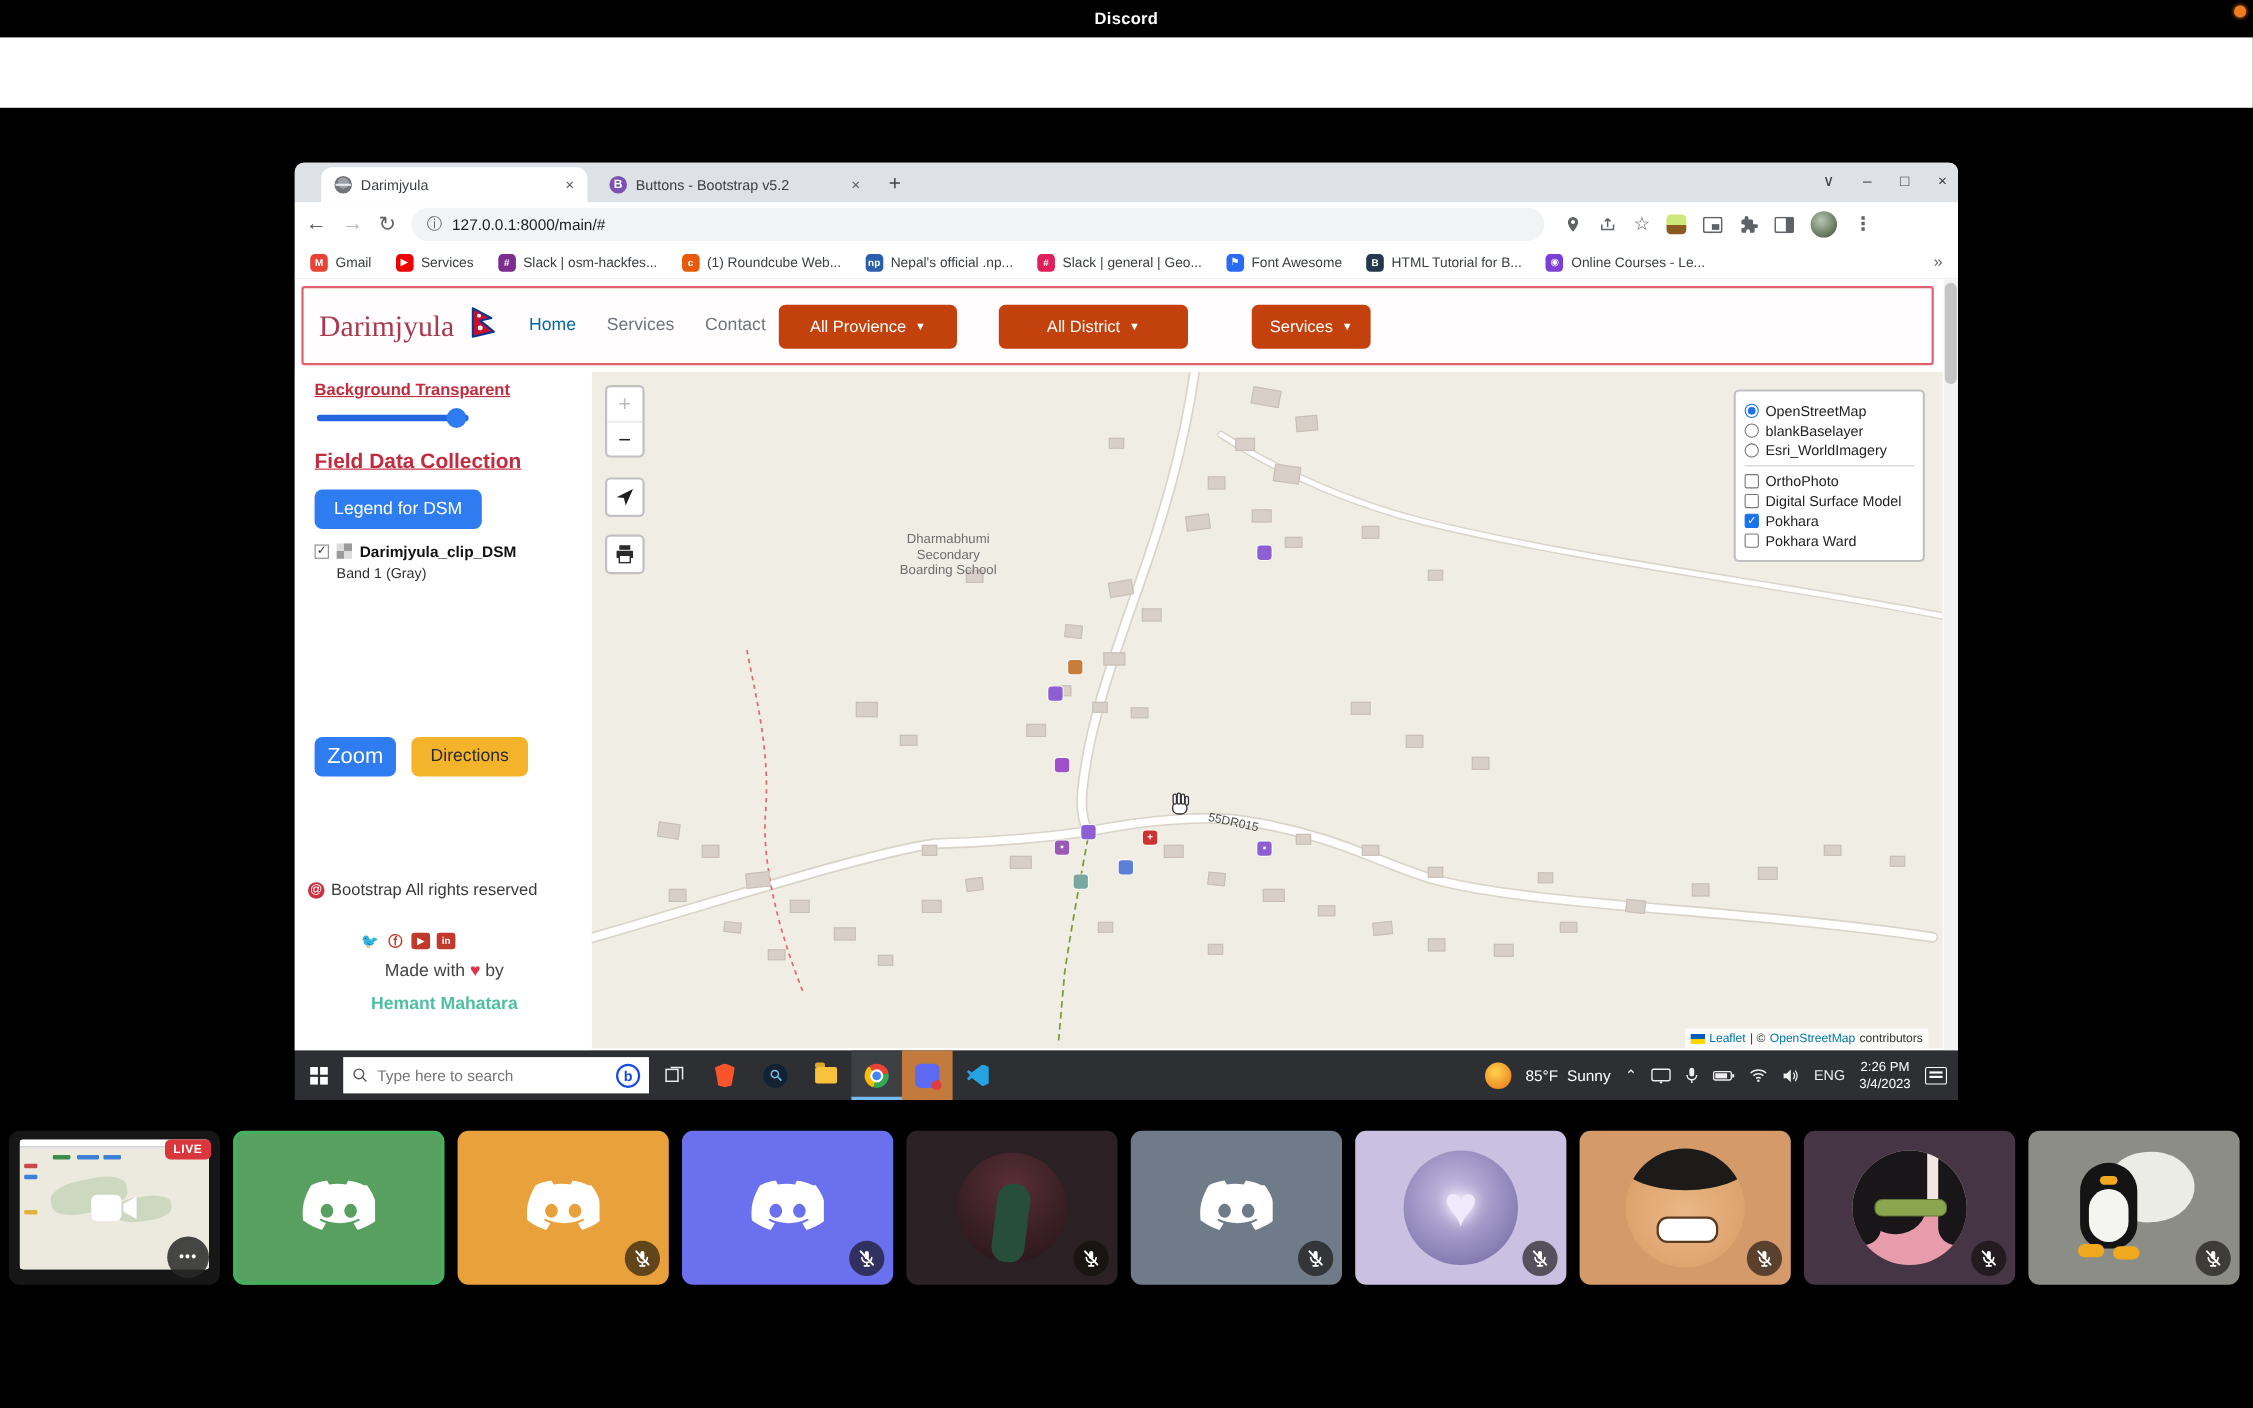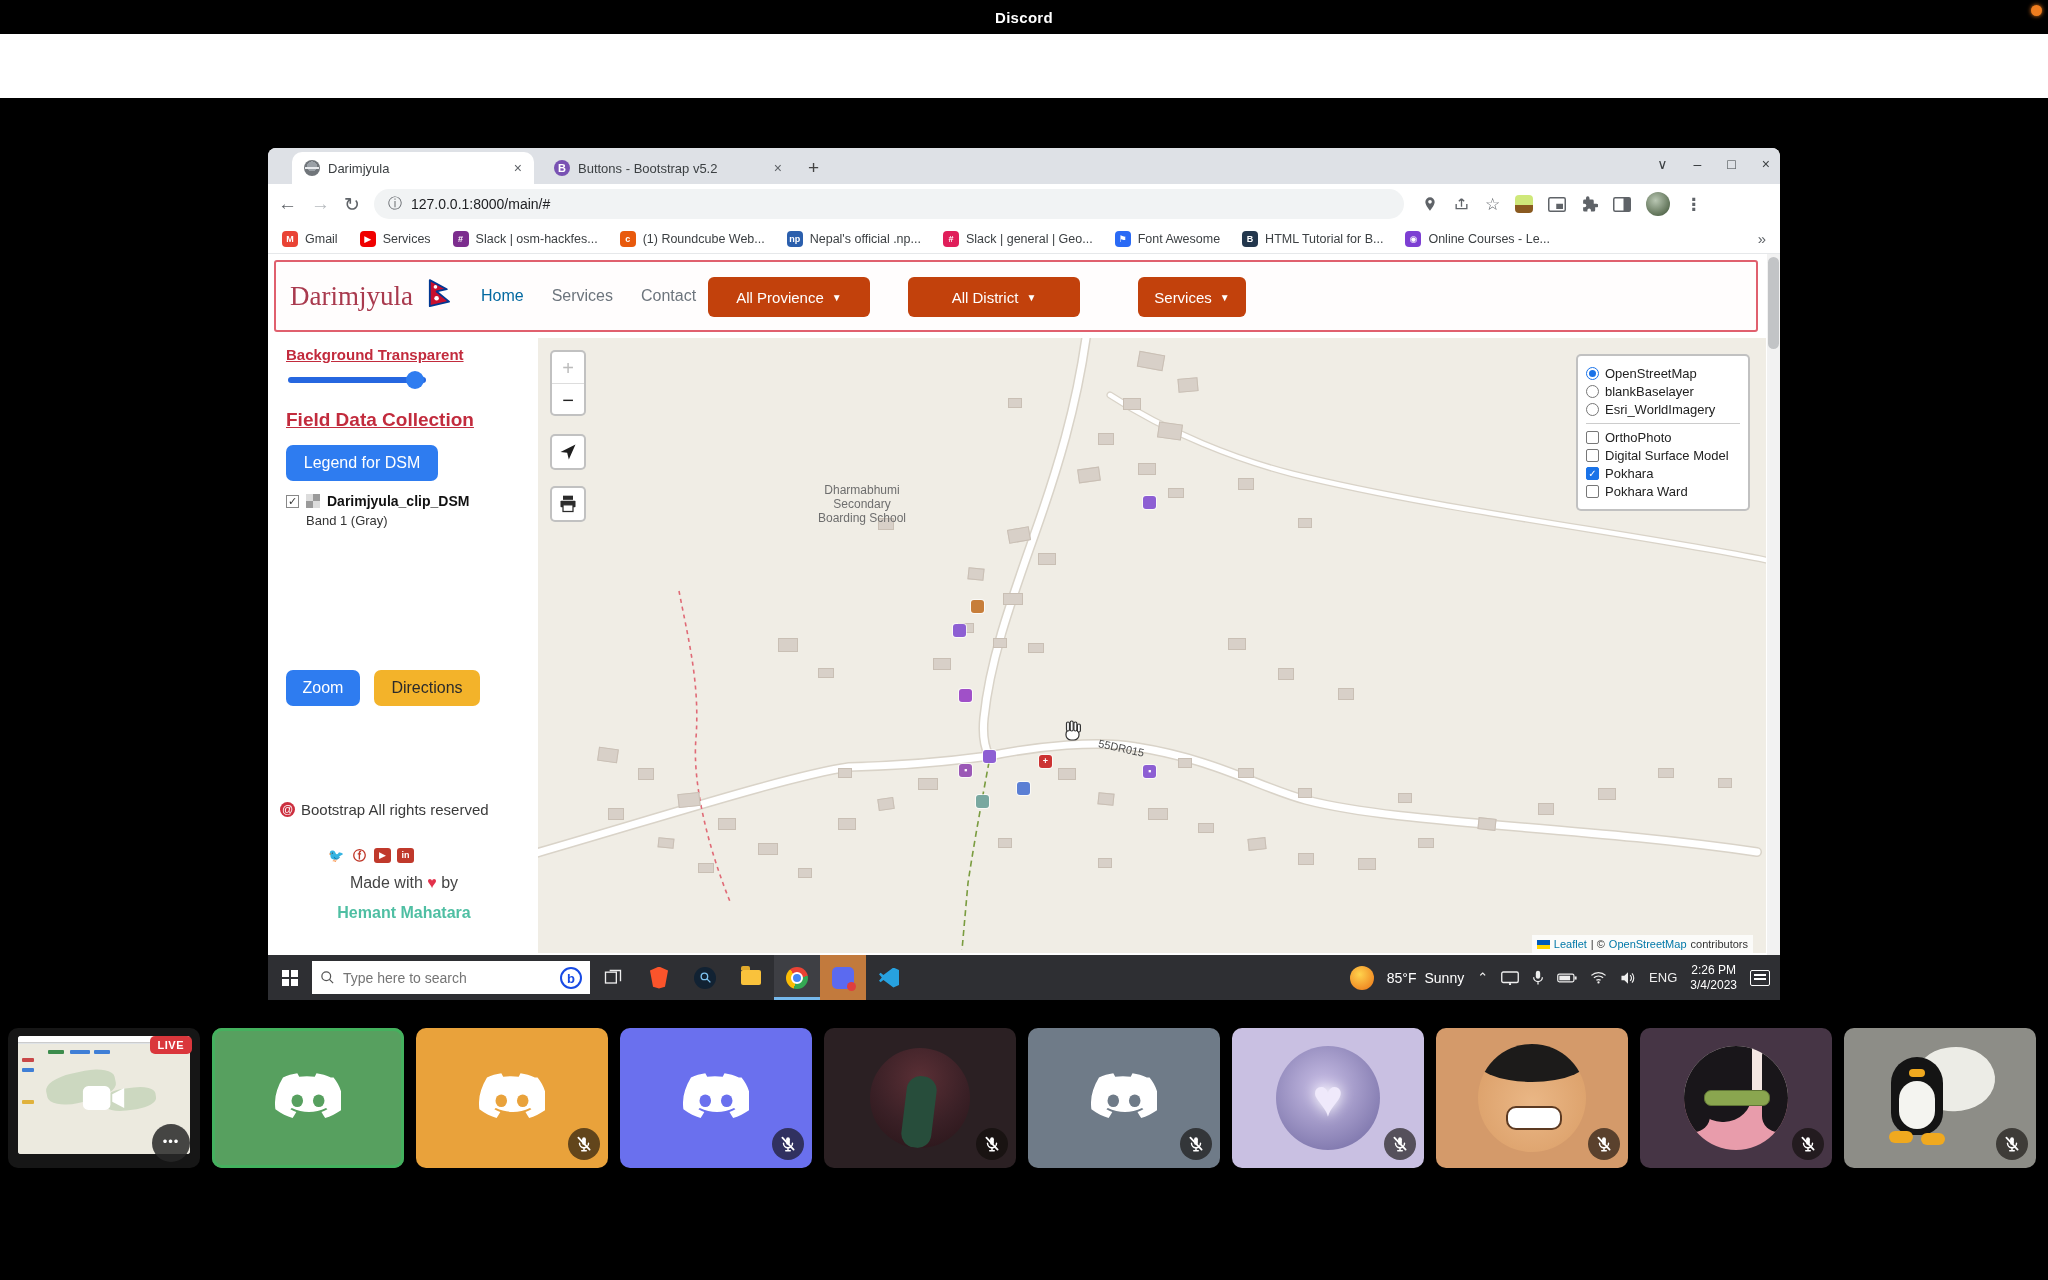--- a/index.html
+++ b/index.html
@@ -94,21 +94,21 @@
                    line-height:11px; text-align:center; }
   .raster-ic { width:14px; height:14px;
     background:conic-gradient(#9a9a9a 0 25%, #dcdcdc 0 50%, #9a9a9a 0 75%, #dcdcdc 0); }
   #band-label { font-size:13px; color:#333; margin:4px 0 0 20px; }
   #ramp-wrap { position:relative; margin:4px 0 0 22px; height:132px; }
   #ramp { position:absolute; left:0; top:4px; width:17px; height:122px;
           background:linear-gradient(#4a8e8b, #79b56e 28%, #e9e77c 55%, #e09a4e 78%, #c0392b); }
   #ramp-max { position:absolute; left:24px; top:0; font-size:13px; color:#333; }
   #ramp-min { position:absolute; left:24px; bottom:0; font-size:13px; color:#333; }
   #side-btns { position:absolute; left:18px; top:332px; display:flex; gap:14px; }
-  #zoom-btn { width:74px; height:36px; background:#2e7cf0; color:#fff; border:none; border-radius:7px; font-size:16px; }
+  #zoom-btn { width:74px; height:36px; background:#2e7cf0; color:#fff; border:none; border-radius:7px; font-size:20px; }
   #dir-btn { width:106px; height:36px; background:#f3b32a; color:#2b2b2b; border:none; border-radius:7px; font-size:16px; }
   #copyright { position:absolute; left:12px; top:463px; display:flex; align-items:center; gap:6px;
                font-size:15px; color:#3a3a3a; width:250px; }
   #at-ic { width:15px; height:15px; border-radius:50%; background:#cc2f3f; color:#fff; font-size:11px;
            line-height:15px; text-align:center; flex:0 0 15px; }
   #social { position:absolute; left:60px; top:510px; display:flex; gap:6px; align-items:center; }
   .soc { width:17px; height:15px; color:#c0392b; font-size:13px; font-weight:bold; text-align:center; line-height:15px; }
   .soc.box { background:#c0392b; color:#fff; border-radius:3px; font-size:9px; }
   #madewith { position:absolute; left:36px; top:536px; font-size:16px; color:#444; width:200px; text-align:center; }
   #madewith .heart { color:#e3324b; }

